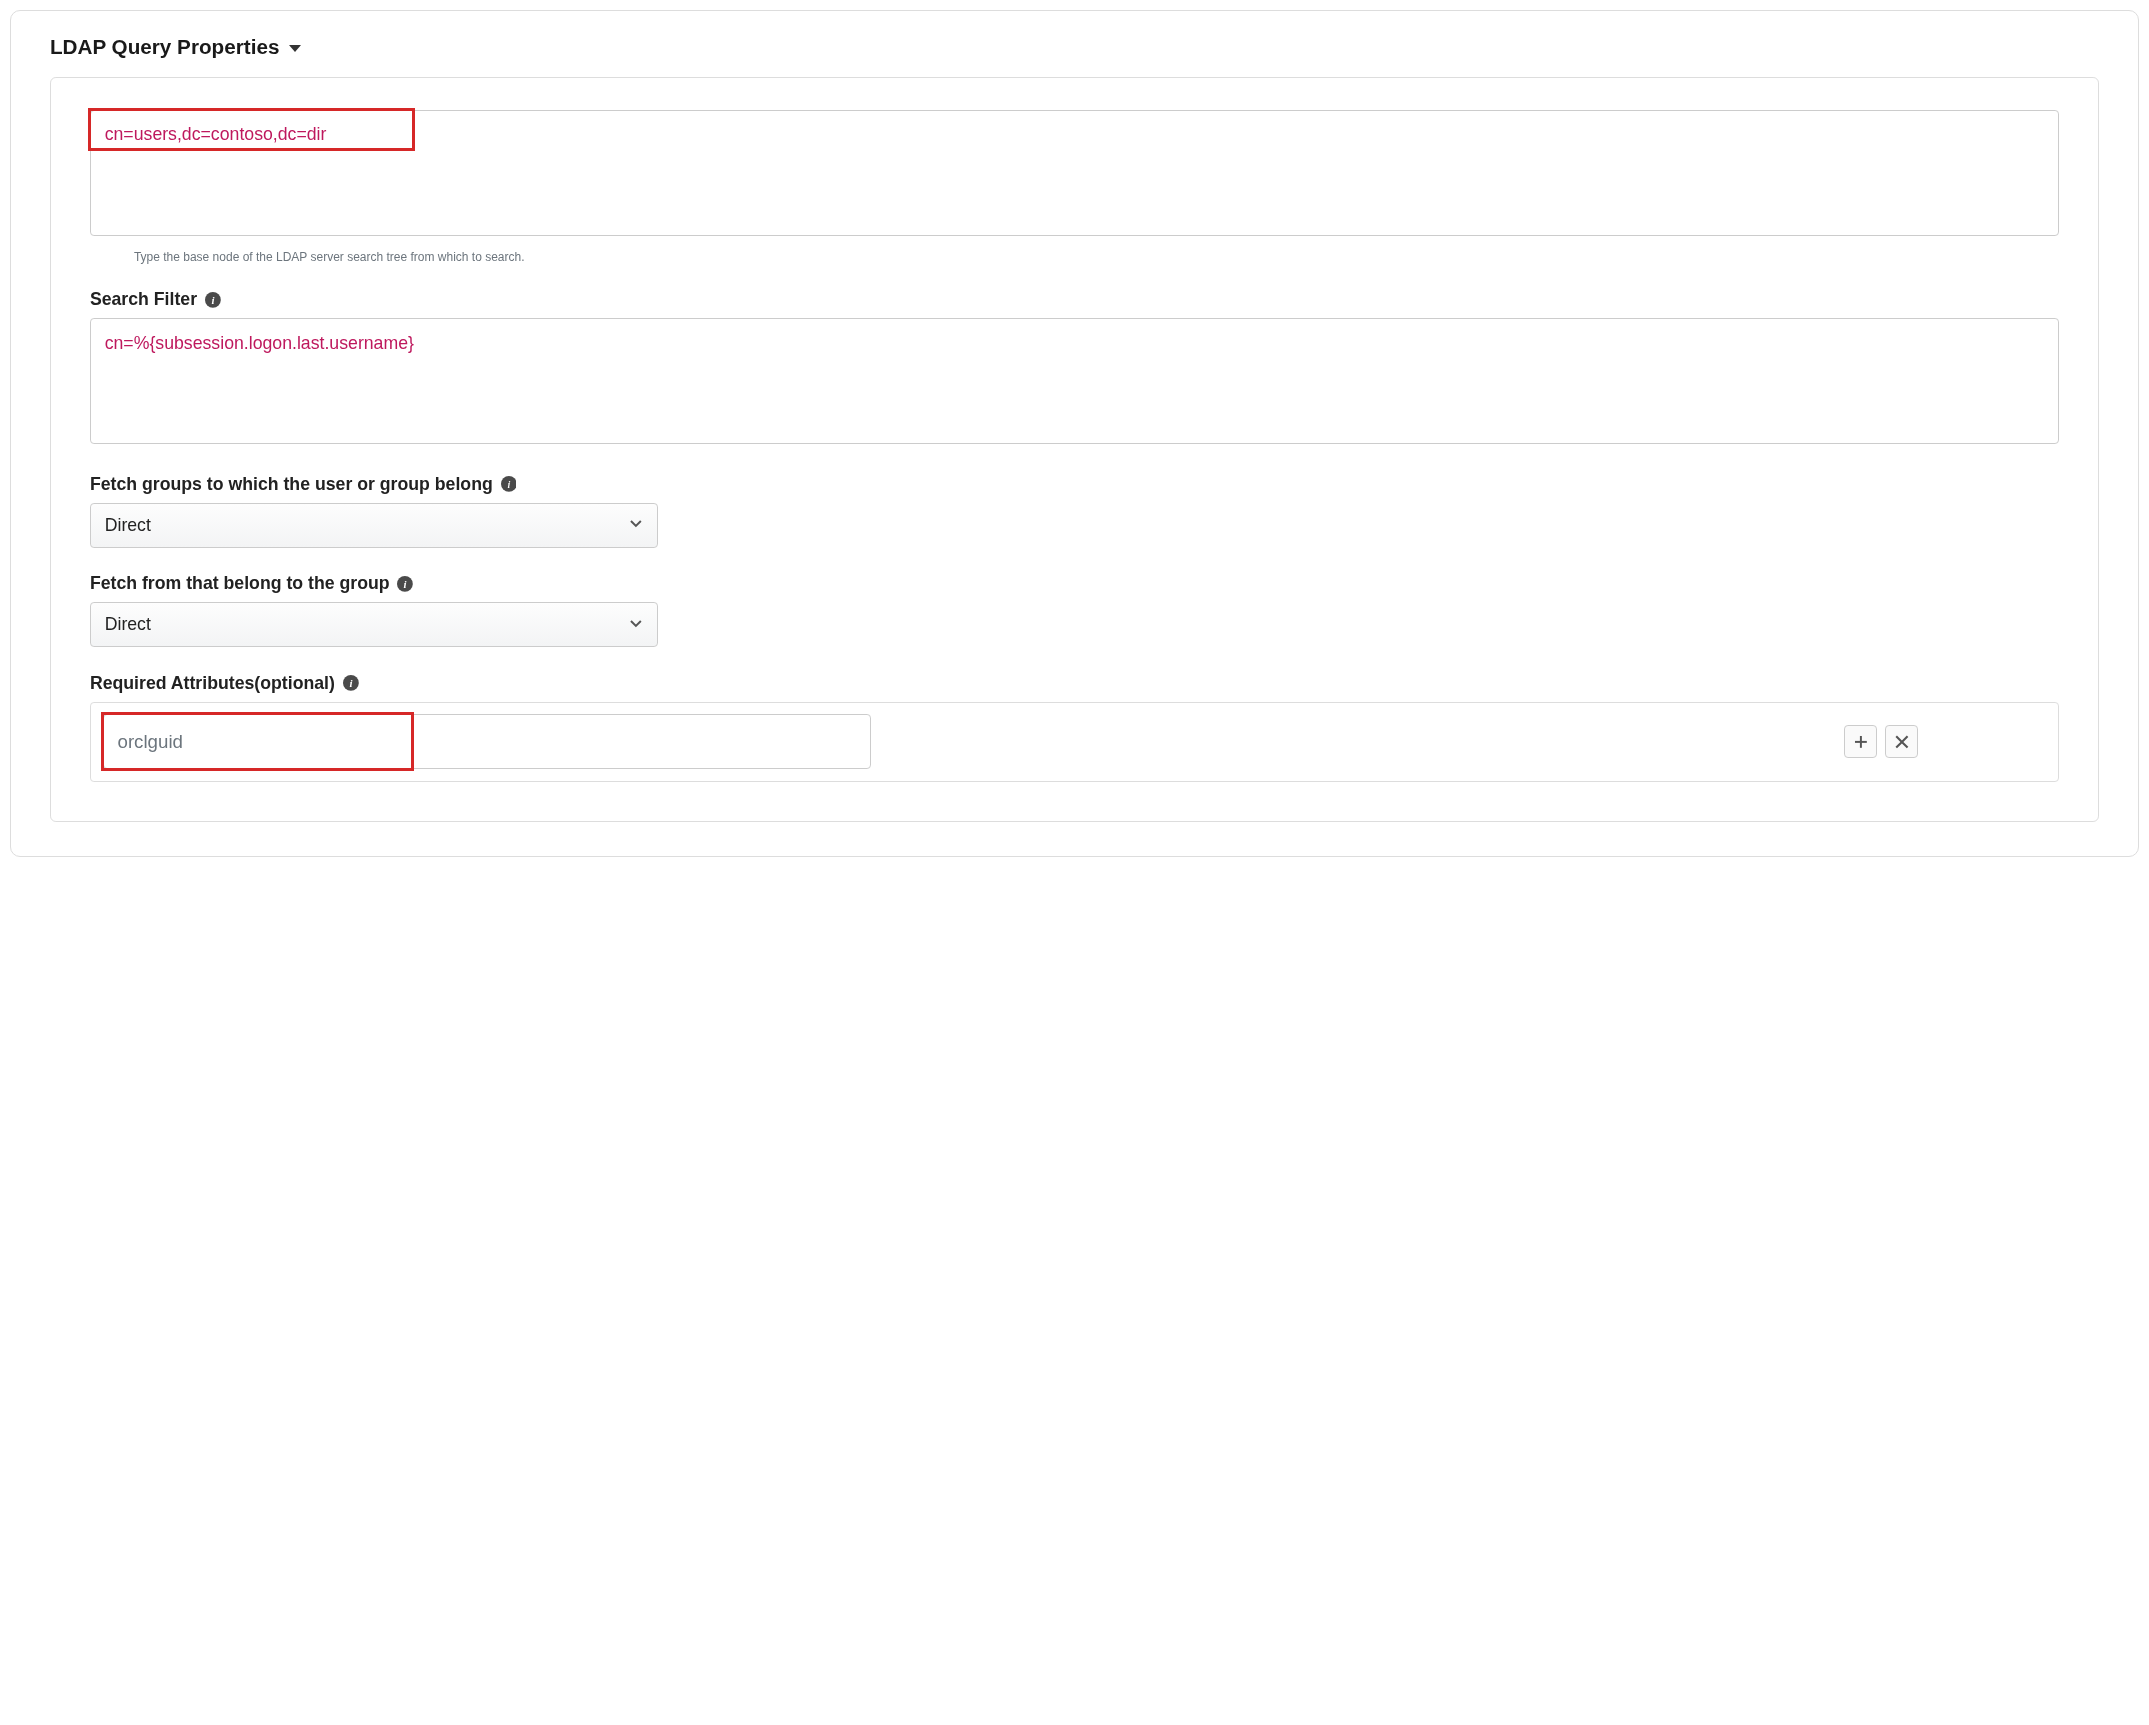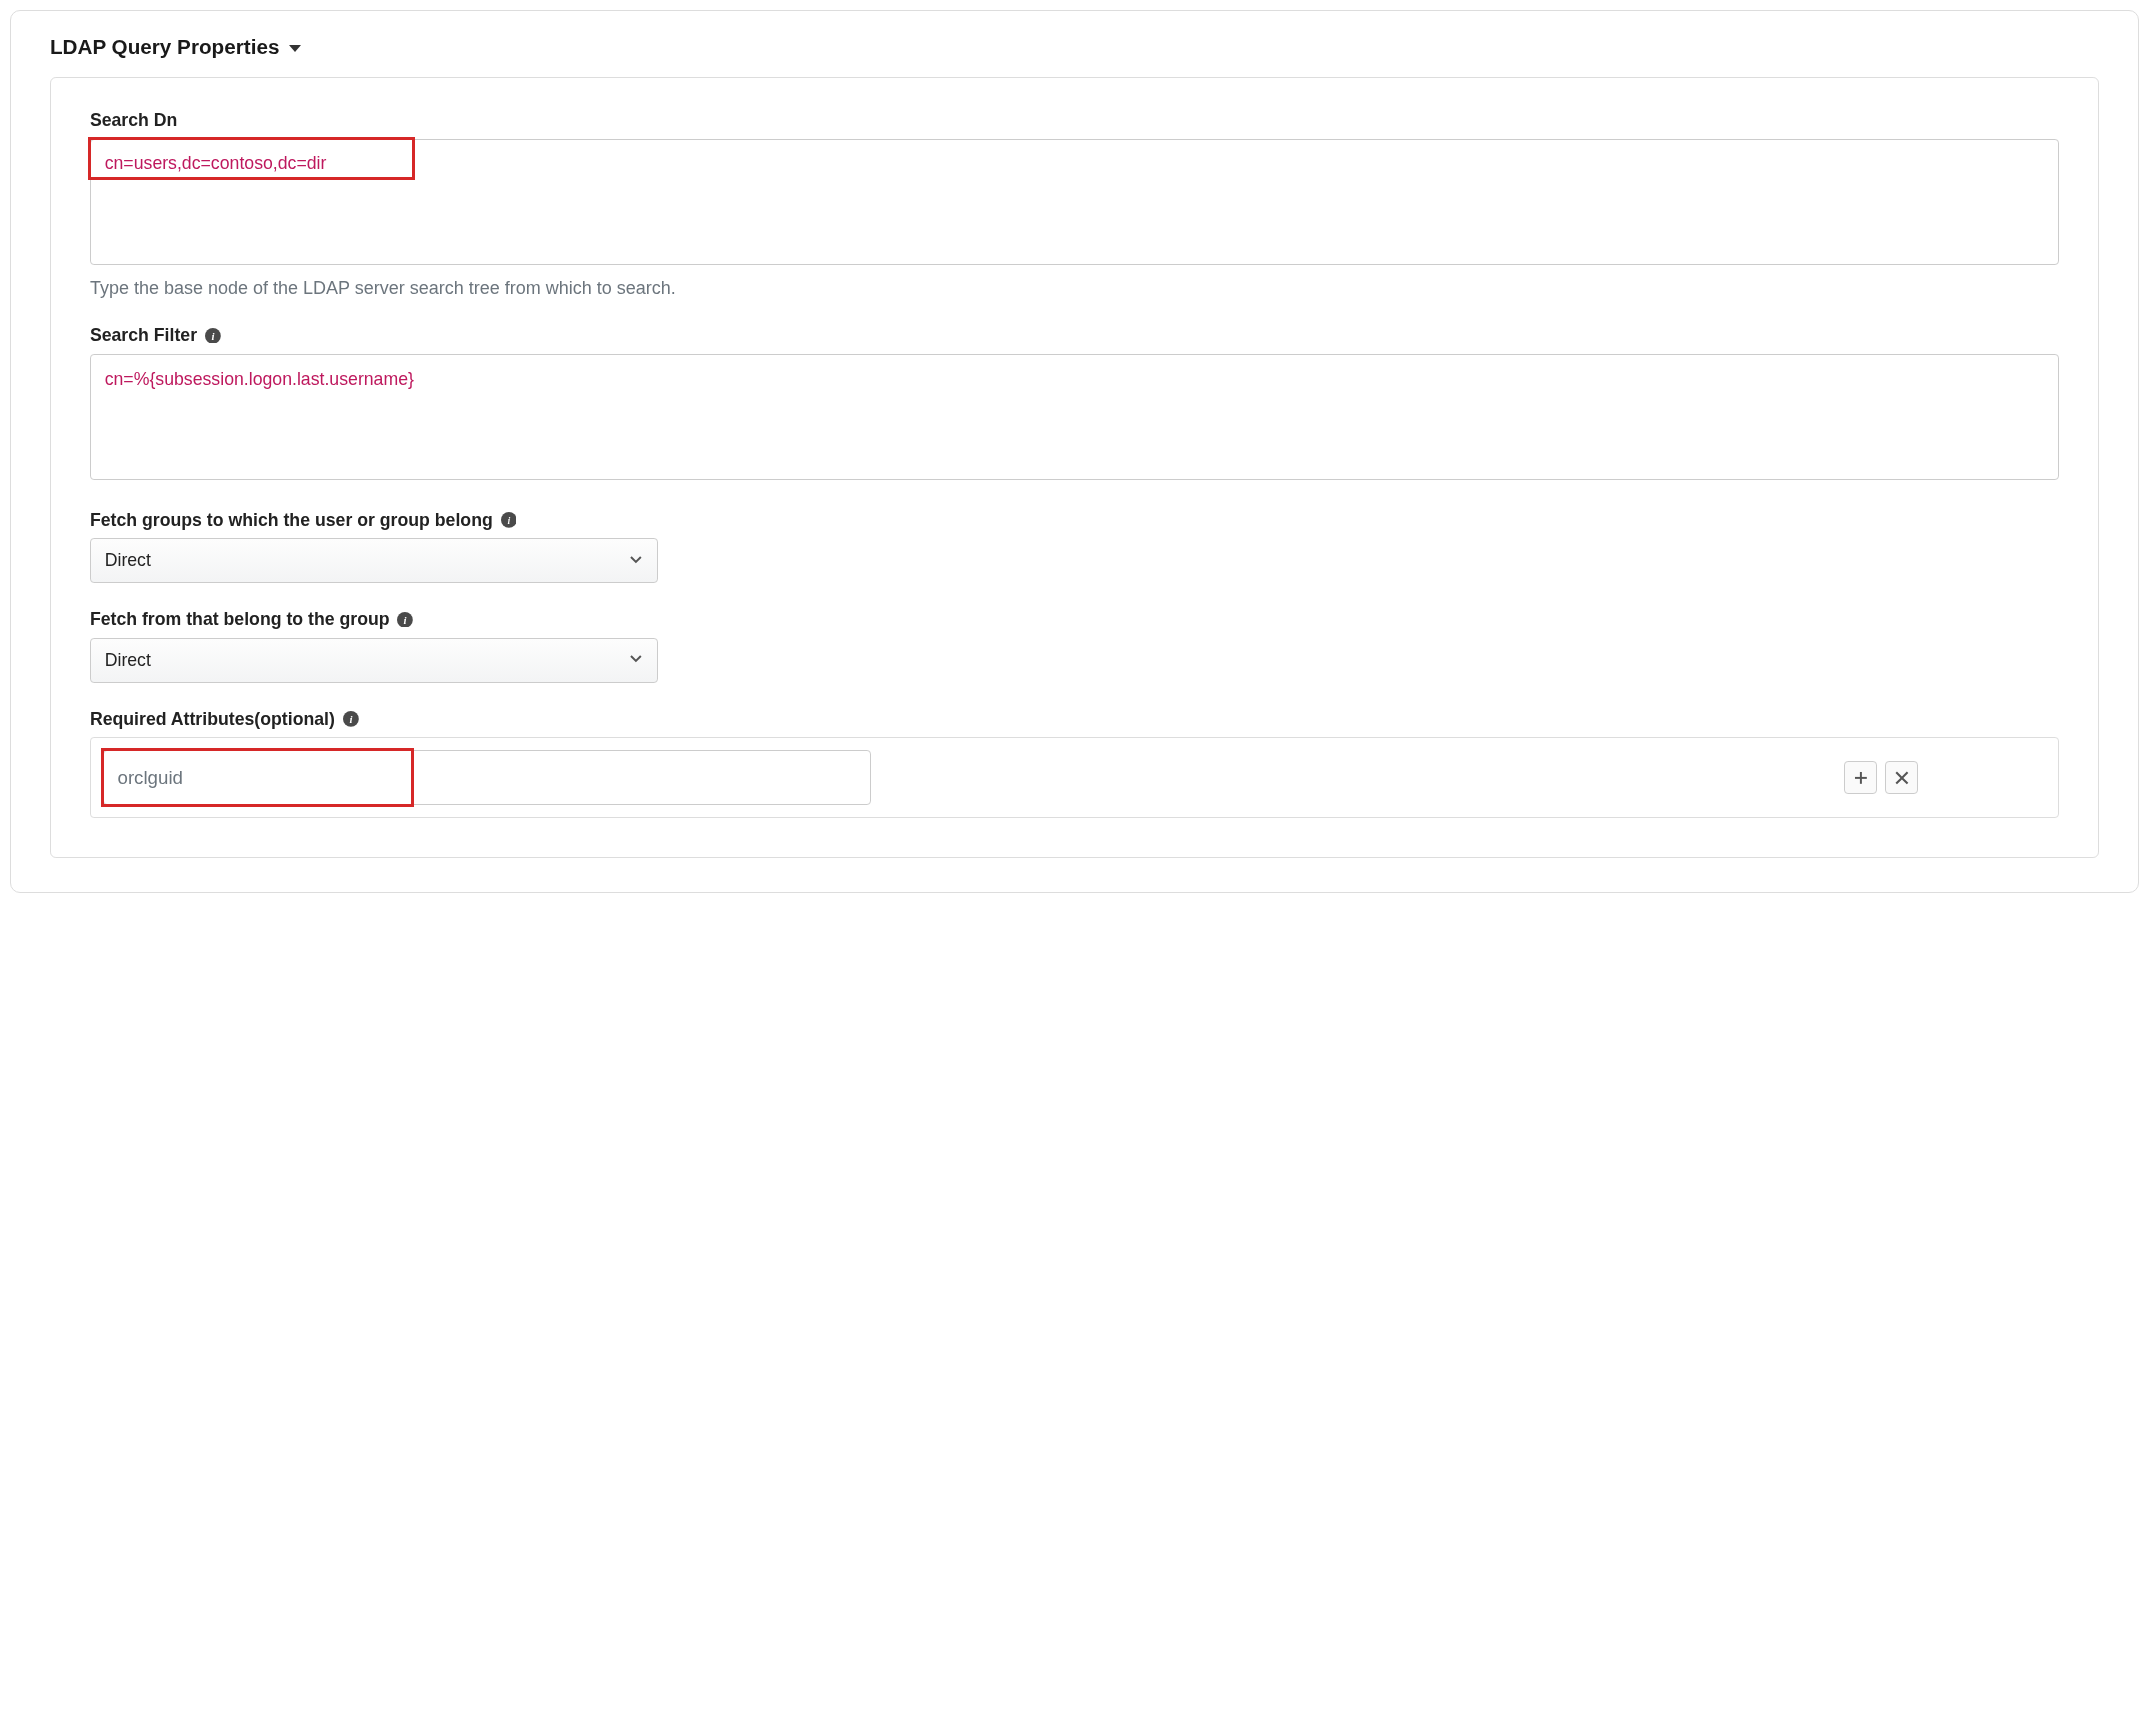--- a/index.html
+++ b/index.html
@@ -68,22 +68,23 @@
     line-height: 1.4;
   }
   .highlight-red-box {
     position: absolute;
     border: 3.9px solid #d62828;
     pointer-events: none;
   }
   .rel-wrap { position: relative; }
   .help-text {
     color: #6c757d;
-    font-size: 18px;
+    font-size: 12px;
     margin-top: 9.9px;
+    margin-left: 44px;
   }
   .select-wrap {
     position: relative;
     width: 568px;
   }
   .select-box {
     width: 100%;
     height: 45px;
     border: 1px solid #ccc;
     border-radius: 3.9px;
@@ -147,21 +148,20 @@
 <div class="outer-frame">
 
   <div class="section-header">
     <h2>LDAP Query Properties</h2>
     <span class="caret-down"></span>
   </div>
 
   <div class="panel">
 
     <div class="field-group">
-      <div class="field-label">Search Dn</div>
       <div class="rel-wrap">
         <textarea class="big-input" style="">cn=users,dc=contoso,dc=dir</textarea>
         <div class="highlight-red-box" style="top:-2px; left:-2px; width:327px; height:43px;"></div>
       </div>
       <div class="help-text">Type the base node of the LDAP server search tree from which to search.</div>
     </div>
 
     <div class="field-group">
       <div class="field-label">
         <span>Search Filter</span>

